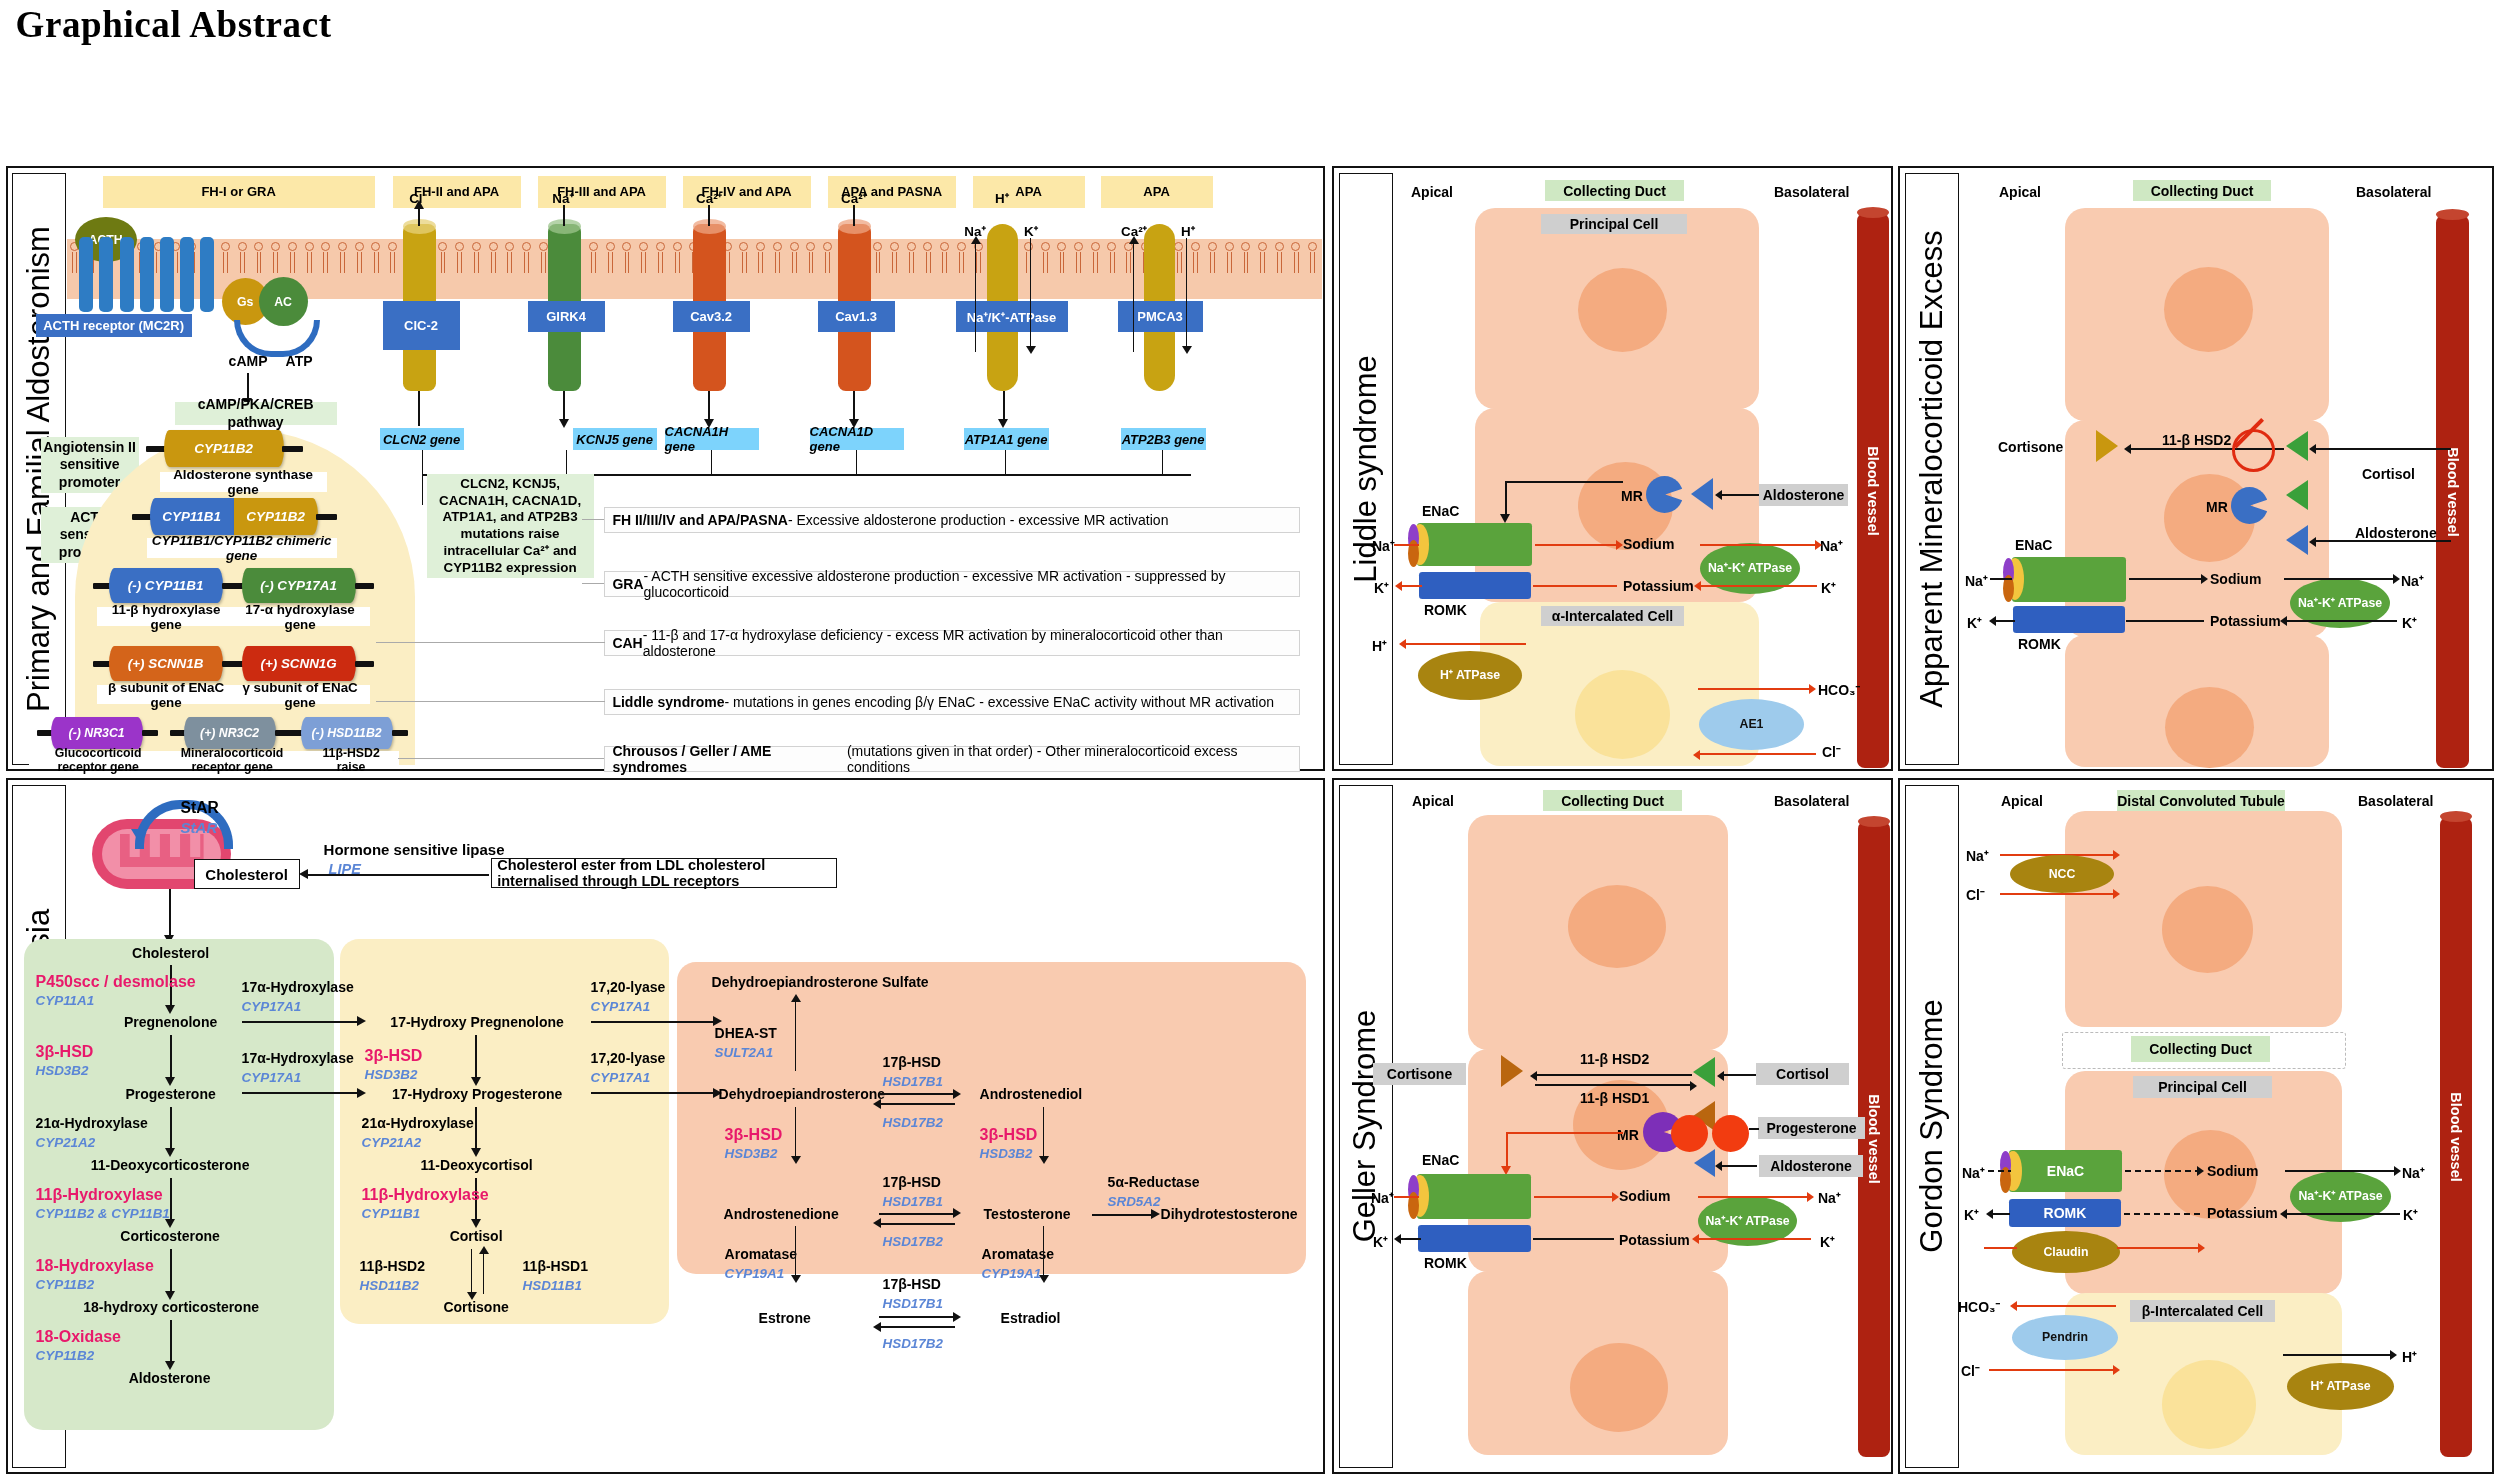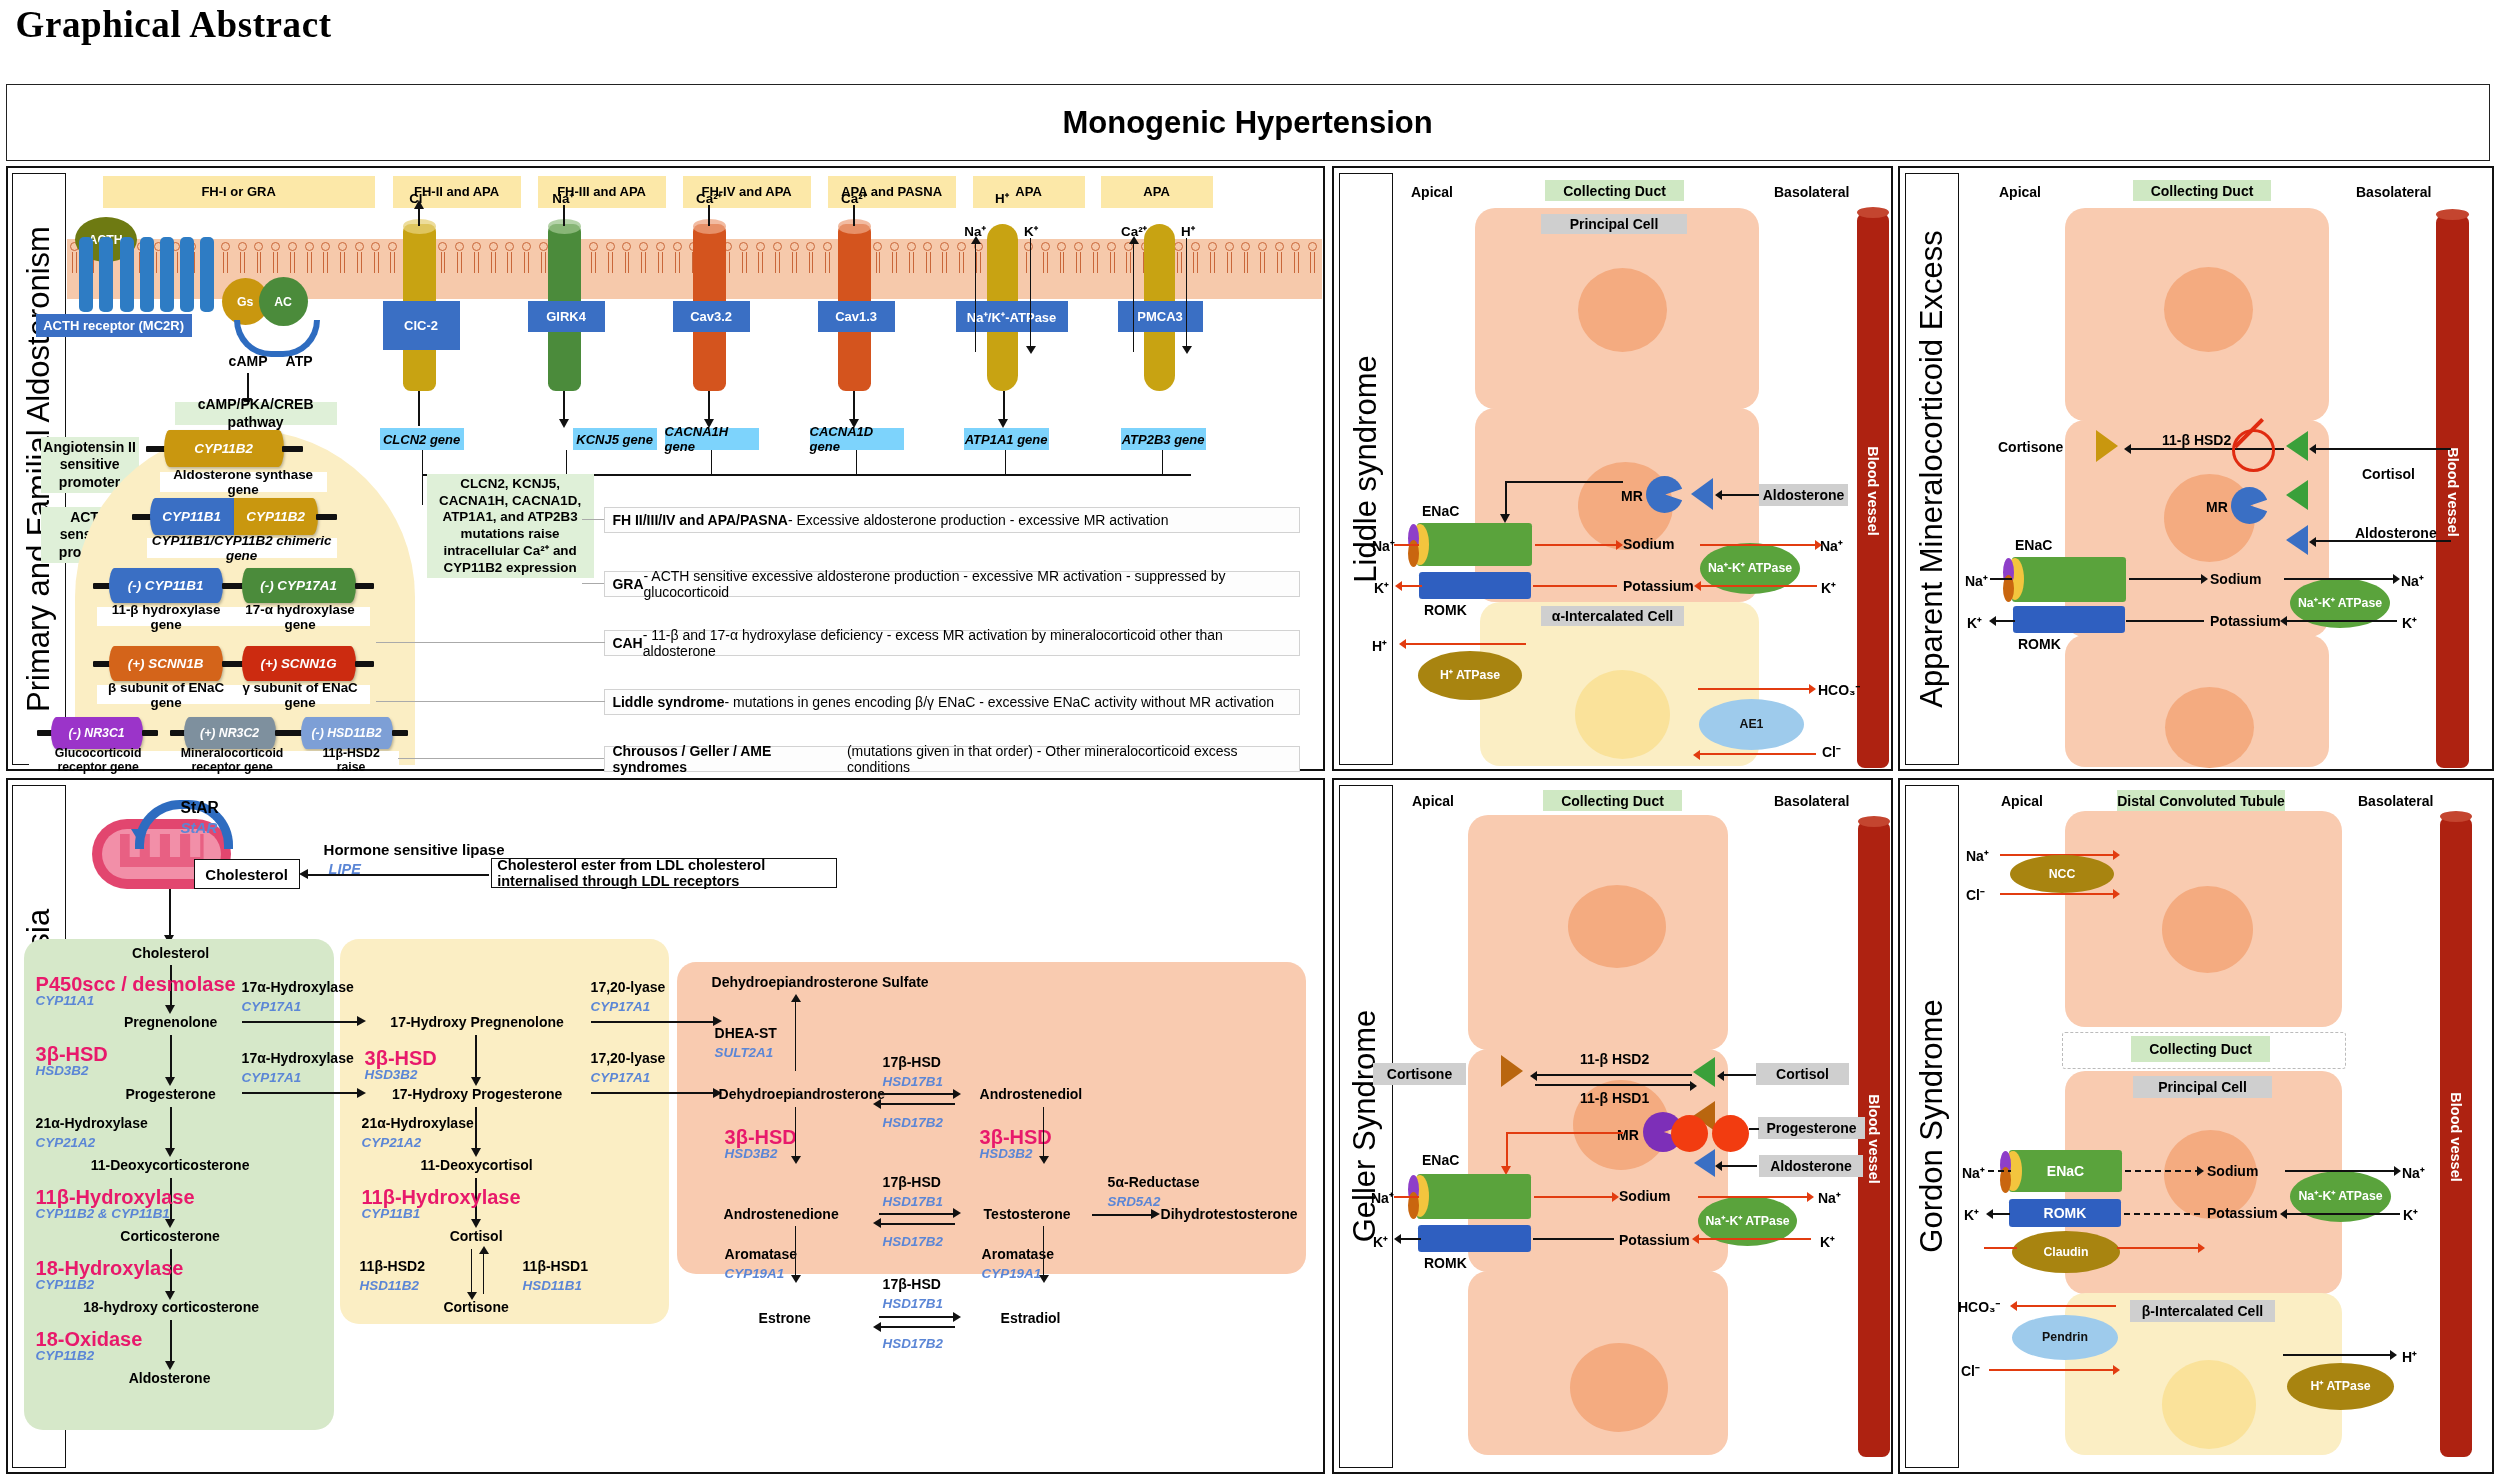--- a/index.html
+++ b/index.html
@@ -89,37 +89,34 @@
   .tri{position:absolute;width:0;height:0;}
 
   
   .arw{position:absolute;background:#111;}
   .arw.red{background:#e23c10;}
   .arwhead{position:absolute;width:0;height:0;}
 
   
   .pw{position:absolute;font-size:14px;font-weight:bold;white-space:nowrap;}
   .pwg{position:absolute;font-size:13.4px;font-style:italic;font-weight:bold;color:#5b86d6;white-space:nowrap;}
-  .pwr{position:absolute;font-size:20px;font-weight:bold;color:#e8196b;white-space:nowrap;}
+  .pwr{position:absolute;font-size:16px;font-weight:bold;color:#e8196b;white-space:nowrap;}
   .zonegreen{position:absolute;background:#d6e8c9;border-radius:19px;}
   .zoneyellow{position:absolute;background:#fbeec4;border-radius:19px;}
   .zonepeach{position:absolute;background:#f9cbb0;border-radius:19px;}
   .boxln{position:absolute;border:1.7px solid #111;background:#fff;display:flex;
          align-items:center;justify-content:center;font-size:15px;font-weight:bold;padding:0 5.6px;box-sizing:border-box;}
 </style>
 </head>
 <body>
 
 <div id="page">
 
   <div id="gabs">Graphical Abstract</div>
 
-  <div id="titleband">
-    <div class="t">Monogenic Hypertension</div>
-  </div>
 
   <div class="panel" style="left:5.6px;top:166px;width:1319px;height:605px;">
 
     <div class="sidelabel">
       <span>Primary and Familial Aldosteronism</span>
     </div>
 
     <div class="tag" style="left:95px;top:7.8px;width:272px;">FH-I or GRA</div>
     <div class="tag" style="left:385px;top:7.8px;width:128px;">FH-II and APA</div>
     <div class="tag" style="left:530px;top:7.8px;width:128px;">FH-III and APA</div>

